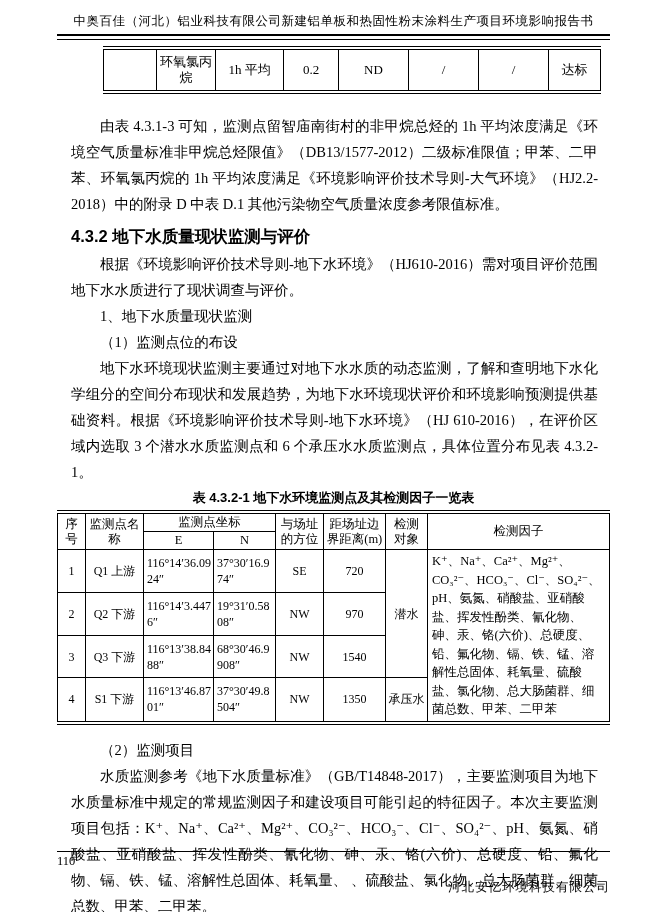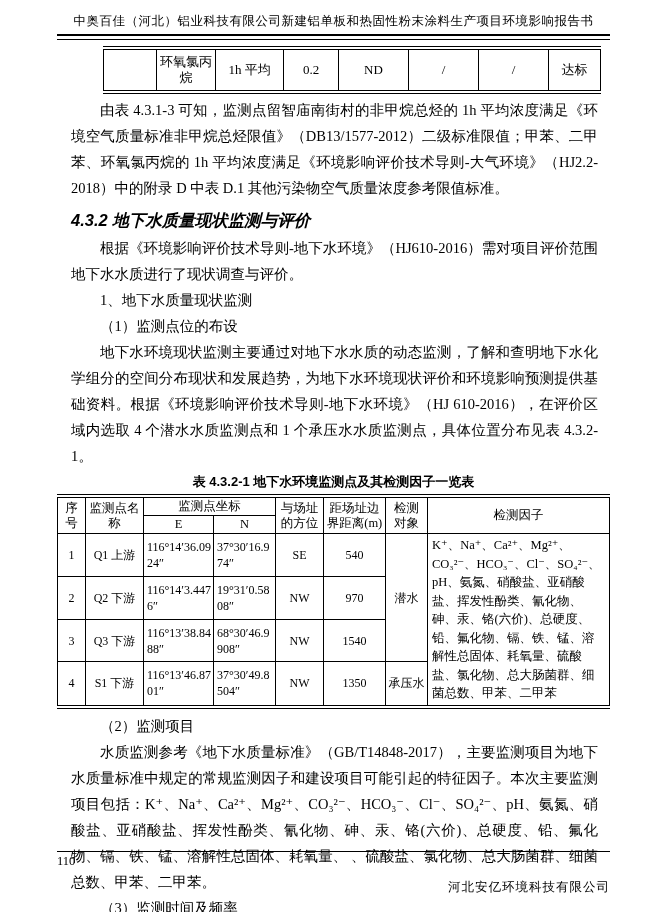--- a/index.html
+++ b/index.html
@@ -30,24 +30,24 @@
   table.toptbl td {
     border-left:1px solid #000; border-right:1px solid #000;
     text-align:center; vertical-align:middle; height:38px;
     line-height:16px; padding:1px 2px; overflow:hidden;
   }
 
   p.body {
     margin:0 12px 0 14px; font-size:14.5px; line-height:26px;
     text-align:justify; text-indent:2em;
   }
-  p.first { margin-top:3px; }
+  p.first { margin-top:19px; }
   h2.heading {
     margin:7px 0 3px 14px; font-family:"Liberation Sans","DejaVu Sans",sans-serif;
-    font-size:16.5px; font-weight:bold; line-height:24px;font-style:italic;
+    font-size:16.5px; font-weight:bold; line-height:24px;
   }
   .tbl-caption {
     margin:3px 0 2px 0; text-align:center;
     font-family:Liberation Sans, sans-serif;
     font-size:13px; font-weight:bold; line-height:20px;
   }
 
   
   table.maintbl {
     border-collapse:collapse; table-layout:fixed; width:100%;
@@ -105,21 +105,21 @@
     </tbody>
       </table>
 
     <p class="body first">由表 4.3.1-3 可知，监测点留智庙南街村的非甲烷总烃的 1h 平均浓度满足《环境空气质量标准非甲烷总烃限值》（DB13/1577-2012）二级标准限值；甲苯、二甲苯、环氧氯丙烷的 1h 平均浓度满足《环境影响评价技术导则-大气环境》（HJ2.2-2018）中的附录 D 中表 D.1 其他污染物空气质量浓度参考限值标准。</p>
 
     <h2 class="heading">4.3.2 地下水质量现状监测与评价</h2>
 
     <p class="body">根据《环境影响评价技术导则-地下水环境》（HJ610-2016）需对项目评价范围地下水水质进行了现状调查与评价。</p>
     <p class="body">1、地下水质量现状监测</p>
     <p class="body">（1）监测点位的布设</p>
-    <p class="body">地下水环境现状监测主要通过对地下水水质的动态监测，了解和查明地下水化学组分的空间分布现状和发展趋势，为地下水环境现状评价和环境影响预测提供基础资料。根据《环境影响评价技术导则-地下水环境》（HJ 610-2016），在评价区域内选取 4 个潜水水质监测点和 1 个承压水水质监测点，具体位置分布见表 4.3.2-1。</p>
+    <p class="body">地下水环境现状监测主要通过对地下水水质的动态监测，了解和查明地下水化学组分的空间分布现状和发展趋势，为地下水环境现状评价和环境影响预测提供基础资料。根据《环境影响评价技术导则-地下水环境》（HJ 610-2016），在评价区域内选取 3 个潜水水质监测点和 6 个承压水水质监测点，具体位置分布见表 4.3.2-1。</p>
 
     <div class="tbl-caption">表 4.3.2-1  地下水环境监测点及其检测因子一览表</div>
 
     <table class="maintbl">
       <colgroup>
         <col style="width:28px">
           <col style="width:58px">
           <col style="width:70px">
           <col style="width:62px">
         <col style="width:48px">
@@ -140,21 +140,21 @@
       <tr>
         <th>E</th>
         <th>N</th>
       </tr>
       <tr>
         <td>1</td>
         <td>Q1 上游</td>
         <td class="coord">116°14′36.0924″</td>
         <td class="coord">37°30′16.974″</td>
         <td>SE</td>
-        <td>540</td>
+        <td>720</td>
         <td rowspan="3">潜水</td>
         <td rowspan="4" class="factors">K⁺、Na⁺、Ca²⁺、Mg²⁺、CO₃²⁻、HCO₃⁻、Cl⁻、SO₄²⁻、pH、氨氮、硝酸盐、亚硝酸盐、挥发性酚类、氰化物、砷、汞、铬(六价)、总硬度、铅、氟化物、镉、铁、锰、溶解性总固体、耗氧量、硫酸盐、氯化物、总大肠菌群、细菌总数、甲苯、二甲苯</td>
       </tr>
       <tr>
         <td>2</td>
         <td>Q2 下游</td>
         <td class="coord">116°14′3.4476″</td>
         <td class="coord">19°31′0.5808″</td>
         <td>NW</td>
         <td>970</td>
@@ -172,21 +172,21 @@
         <td>S1 下游</td>
         <td class="coord">116°13′46.8701″</td>
         <td class="coord">37°30′49.8504″</td>
         <td>NW</td>
         <td>1350</td>
         <td>承压水</td>
       </tr>
     </tbody>
       </table>
 
-    <p class="body" style="margin-top:4px">（2）监测项目</p>
+    <p class="body" style="margin-top:12px">（2）监测项目</p>
     <p class="body">水质监测参考《地下水质量标准》（GB/T14848-2017），主要监测项目为地下水质量标准中规定的常规监测因子和建设项目可能引起的特征因子。本次主要监测项目包括：K⁺、Na⁺、Ca²⁺、Mg²⁺、CO₃²⁻、HCO₃⁻、Cl⁻、SO₄²⁻、pH、氨氮、硝酸盐、亚硝酸盐、挥发性酚类、氰化物、砷、汞、铬(六价)、总硬度、铅、氟化物、镉、铁、锰、溶解性总固体、耗氧量、 、硫酸盐、氯化物、总大肠菌群、细菌总数、甲苯、二甲苯。</p>
     <p class="body">（3）监测时间及频率</p>
 
   </div>
 
   <div class="footer-rule"></div>
   <div class="footer-page">110</div>
   <div class="footer-company">河北安亿环境科技有限公司</div>
 
 </div>

